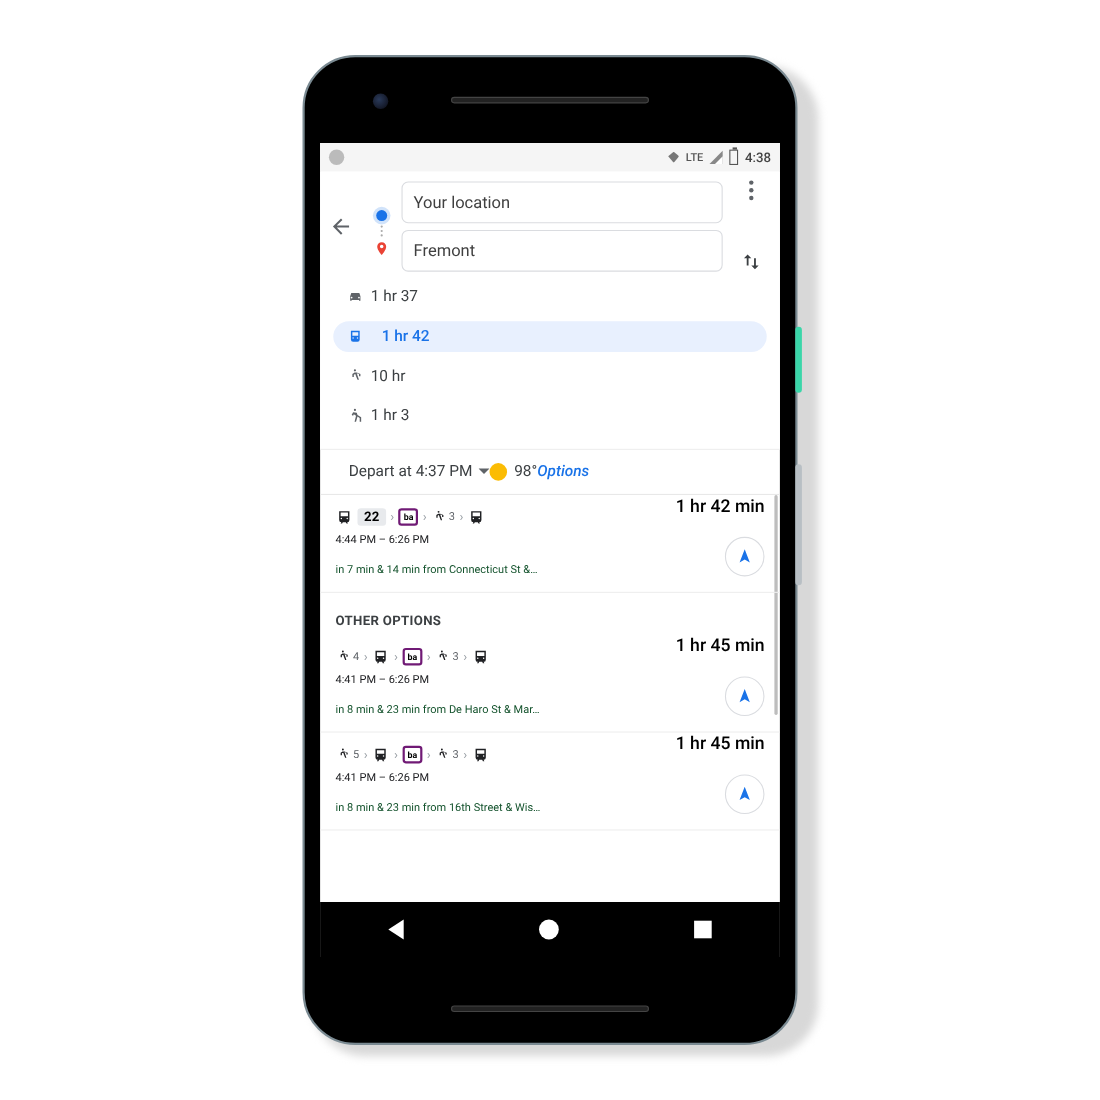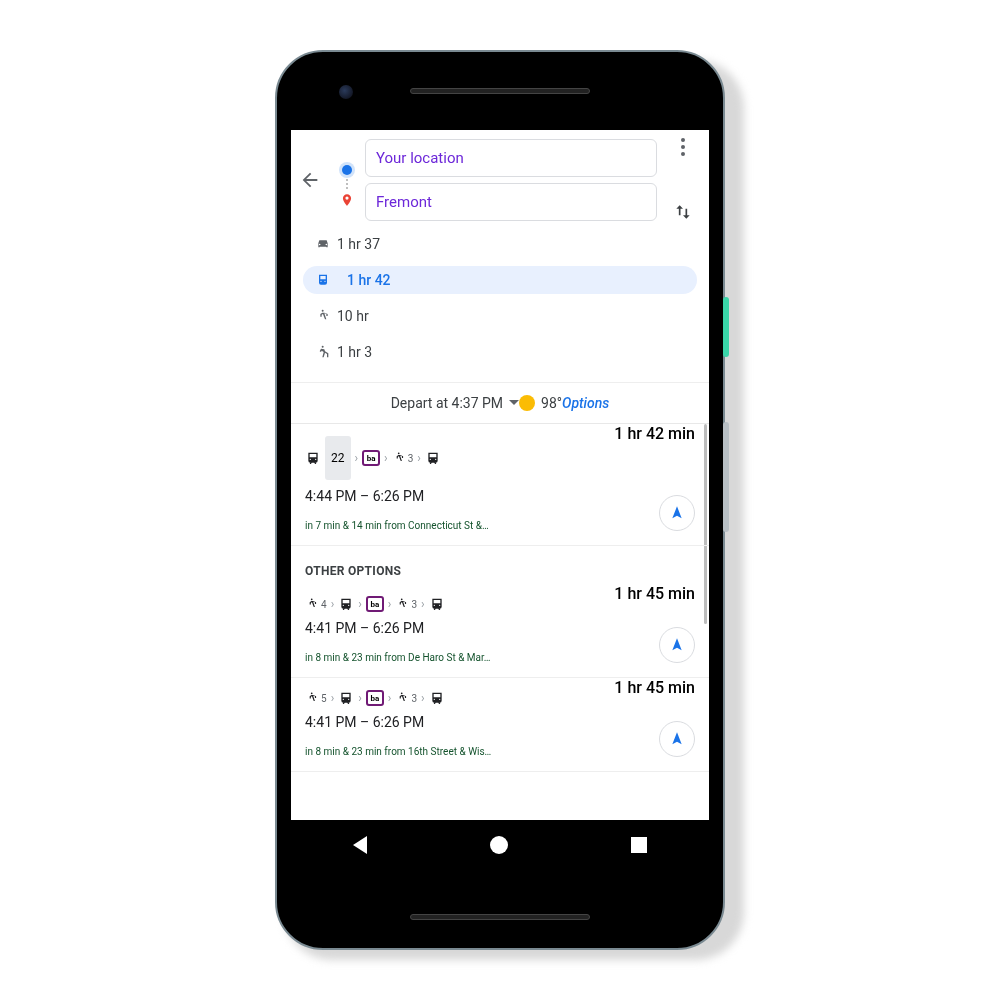--- a/index.html
+++ b/index.html
@@ -116,63 +116,63 @@
   .hdr-row { display:flex; align-items:center; gap:8px; }
   .back-ico, .dots-ico, .swap-ico { width:30px; text-align:center; }
   .inputs-col { flex:1; display:flex; flex-direction:column; gap:6px; }
   .dots-col { width:20px; display:flex; flex-direction:column; align-items:center; padding-top:12px;}
   .dot-blue { width:10px;height:10px;border-radius:50%;background:#1a73e8; box-shadow:0 0 0 3px rgba(26,115,232,.2);}
   .dots-v { display:flex; flex-direction:column; gap:2px; margin:4px 0; }
   .dots-v span{width:2px;height:2px;background:#aaa;border-radius:50%;}
   .pin-red { color:#ea4335; font-size:14px; }
   .field {
     border:1px solid #dadce0; border-radius:6px;
-    padding: 9px 10px; font-size:15px; color:#6d28d9;
+    padding: 9px 10px; font-size:15px; color:#404040;
     background:#fff;
   }
   .right-col { width:36px; display:flex; flex-direction:column; align-items:center; justify-content:space-between; height:84px;}
   .vdots{display:flex;flex-direction:column;gap:3px;}
   .vdots span{width:4px;height:4px;background:#5f6368;border-radius:50%;}
   
   
   .modes {
     display:flex; gap:8px; padding:8px 4px 10px 4px; overflow:hidden;flex-direction:column;
   }
   .mode {
     display:flex; align-items:center; gap:6px;
     padding:6px 12px; border-radius:18px;
     font-size:14px; color:#3c4043; white-space:nowrap;
   }
   .mode.active { background:#e8f0fe; color:#1a73e8; font-weight:500;gap:16px;}
   .mode svg, .mode .mico { width:16px; height:16px; }
 
   
   .depart-row {
-    display:flex; align-items:center; justify-content:center;
+    display:flex; align-items:center; justify-content:flex-start;
     padding: 12px 26px;
     border-bottom:1px solid #e8e8e8;
     font-size:14px; color:#3c4043;
   }
   .sun { width:16px;height:16px;background:#fbbc04;border-radius:50%;display:inline-block; margin-right:6px;}
   .opt-link { color:#1a73e8; font-weight:500;font-style:italic;}
 
   
   .routes { flex:1; overflow:hidden; position:relative;}
   .route {
     padding: 12px 14px 14px 14px;
     border-bottom:1px solid #eee;
     position:relative;
   }
   .seq { display:flex; align-items:center; gap:4px; font-size:14px; flex-wrap:wrap;}
   .seq .chev { color:#9aa0a6; font-size:12px;}
   .seq .sub { font-size:10px; color:#5f6368; margin-left:-2px;}
-  .badge-num { background:#e8eaed; border-radius:3px; padding:15px 6px; font-size:12px; font-weight:400;}
+  .badge-num { background:#e8eaed; border-radius:3px; padding:1px 6px; font-size:12px; font-weight:700;}
   .bart { width:18px;height:16px;border:2px solid #701a75; border-radius:3px; display:inline-flex; align-items:center; justify-content:center; font-size:8px; font-weight:bold; color:#000;}
   .dur { position:absolute; right:14px; top:0; font-weight:500; font-size:16px;}
-  .timerow { margin-top:8px; font-size:14px; color:#202124;}
+  .timerow { margin-top:8px; font-size:10px; color:#202124;}
   .subtext { font-size:10px; color:#14532d; margin-top:16px; white-space:nowrap; overflow:hidden; text-overflow:ellipsis; padding-right:56px;}
   .go-btn {
     position:absolute; right:14px; bottom:14px;
     width:36px;height:36px;border-radius:50%;
     border:1px solid #dadce0; background:#fff;
     display:flex;align-items:center;justify-content:center;
   }
   .section-hdr { padding: 18px 14px 6px 14px; font-size:12px; font-weight:700; color:#3c4043; letter-spacing:.3px;}
   
   .scroll-ind { position:absolute; right:2px; top:0; width:3px; height:200px; background:#bdbdbd; border-radius:2px;}
@@ -193,20 +193,29 @@
 <div class="phone-shadow"></div>
 <div class="phone">
   <div class="phone-btn-green"></div>
   <div class="phone-btn-gray"></div>
   <div class="camera"></div>
   <div class="speaker-top"></div>
   <div class="speaker-bottom"></div>
 
   <div class="screen">
 
+    <div class="statusbar">
+      <div class="sb-left"></div>
+      <div class="flex"></div>
+      <div class="pin-ico"></div>
+      <span class="lte">LTE</span>
+      <div class="sig-tri"></div>
+      <div class="batt"></div>
+      <span class="sb-time">4:38</span>
+    </div>
 
     <div class="header">
       <div class="hdr-row">
         <div class="back-ico">
           <svg width="22" height="22" viewBox="0 0 24 24">
               <path fill="#5f6368" d="M20 11H7.8l5.6-5.6L12 4l-8 8 8 8 1.4-1.4L7.8 13H20z"></path>
             </svg>
         </div>
         <div class="dots-col">
           <div class="dot-blue"></div>

